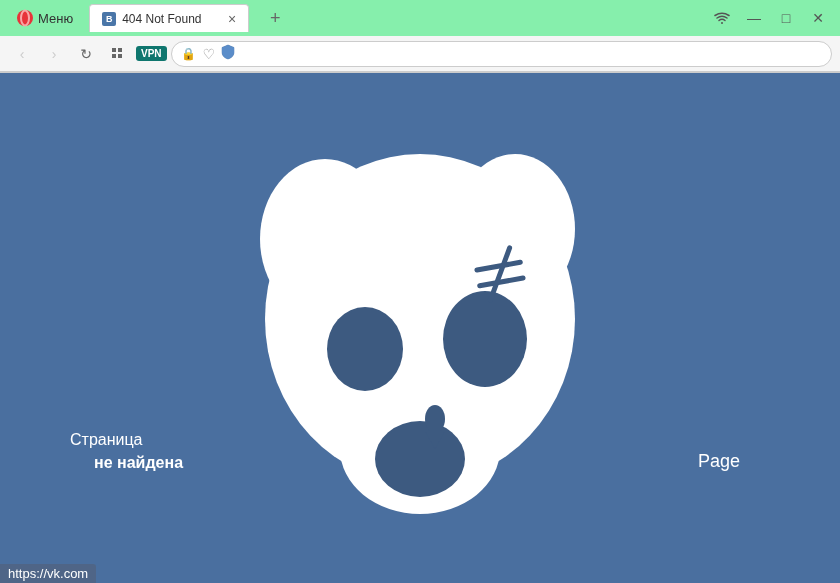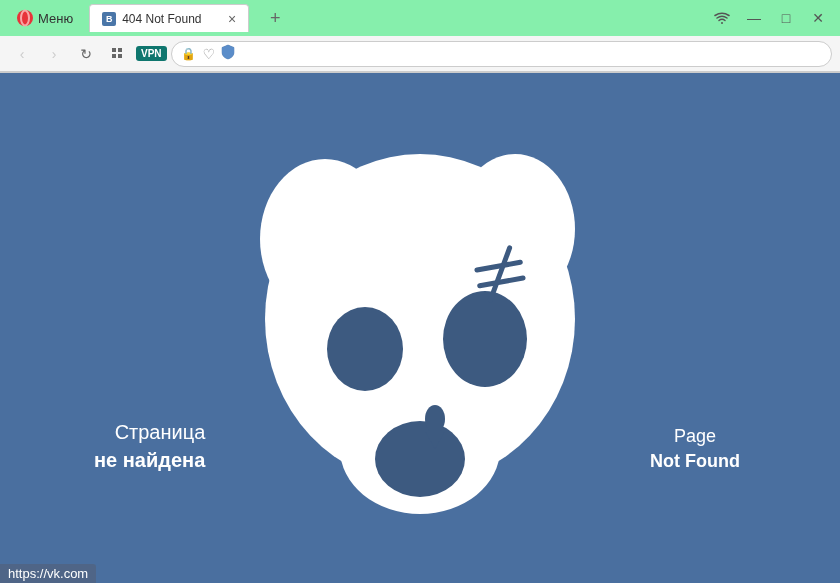--- a/index.html
+++ b/index.html
@@ -216,22 +216,22 @@
     .dog-svg {
       width: 380px;
       height: 420px;
     }
 
     .text-left {
       position: absolute;
       left: 70px;
       bottom: 110px;
       color: #fff;
-      text-align: right;
-      font-size: 20px;
+      text-align: left;
+      font-size: 16px;
       line-height: 1.4;
     }
 
     .text-left .line1 {
       font-weight: normal;
     }
 
     .text-left .line2 {
       font-weight: bold;
       margin-left: 24px;
@@ -359,21 +359,20 @@
       </g>
     </svg>
 
     <div class="text-left">
       <div class="line1">Страница</div>
       <div class="line2">не найдена</div>
     </div>
 
     <div class="text-right">
       <div class="line1">Page</div>
-      <div class="line2">Not Found</div>
     </div>
 
   </div>
 </div>
 
 <div class="status-bar">
   <span>https://vk.com</span>
 </div>
 
 </body></html>

